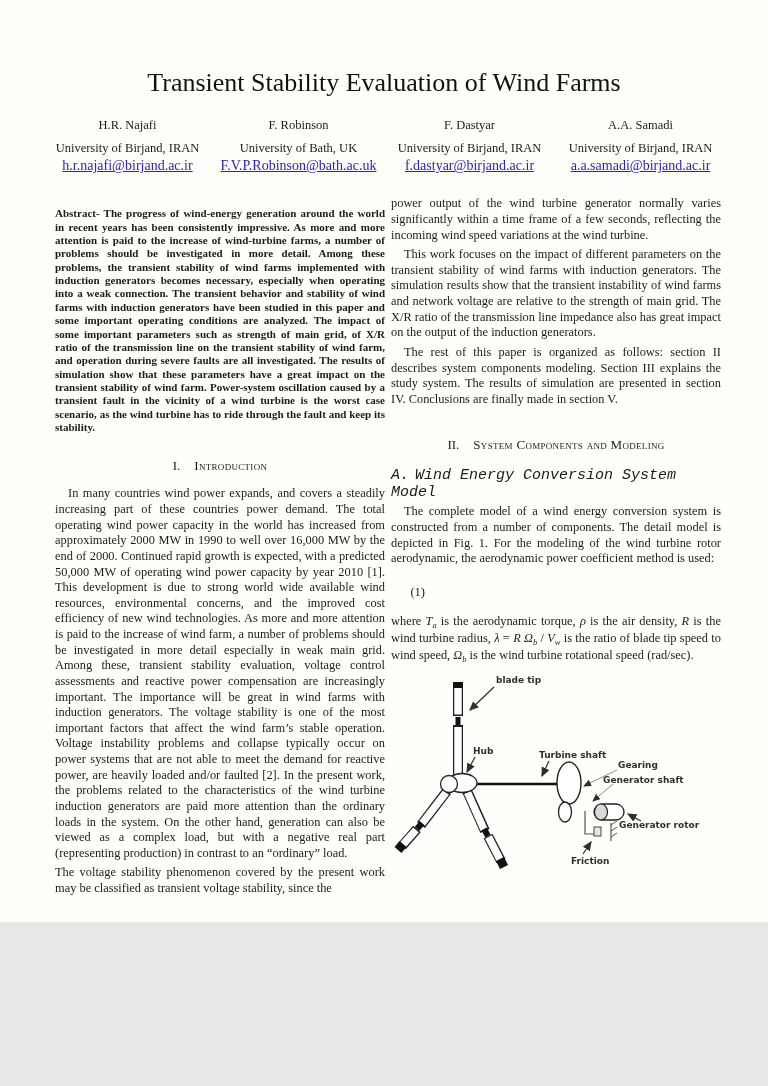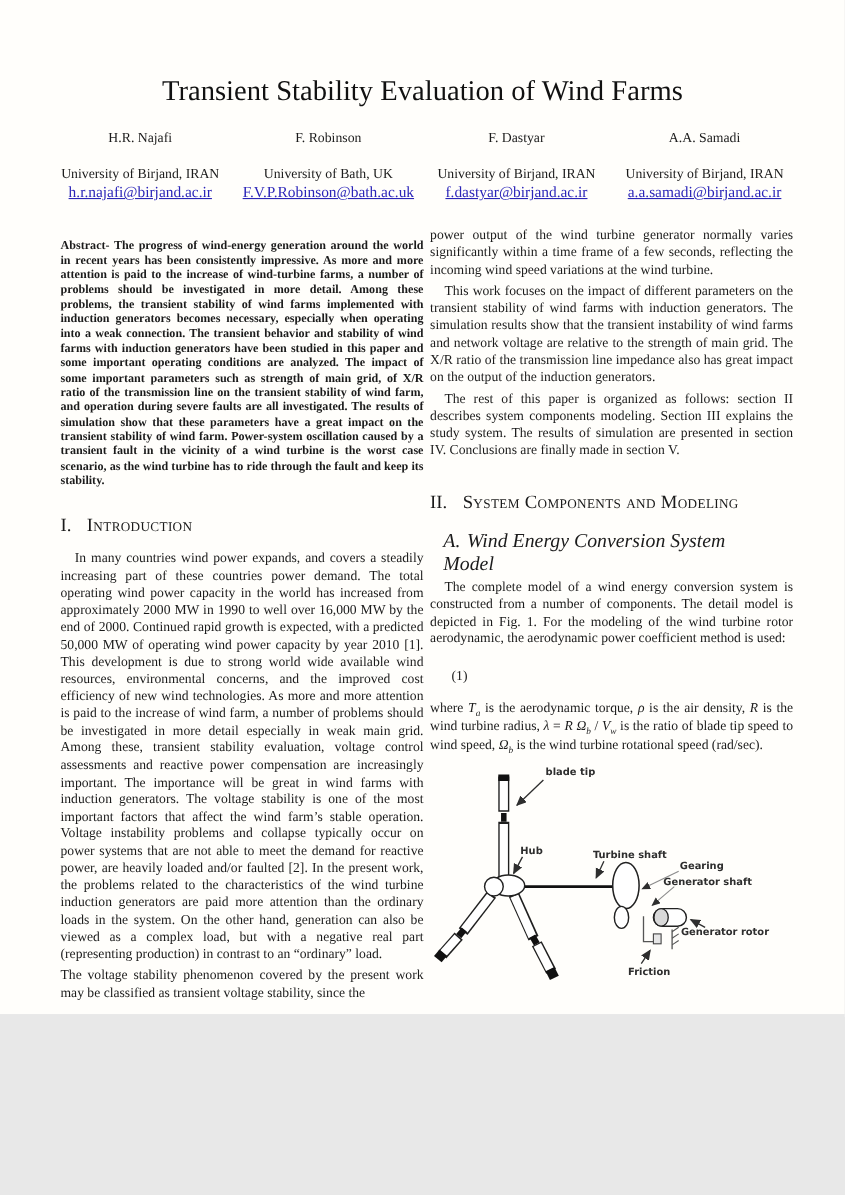--- a/index.html
+++ b/index.html
@@ -4,33 +4,33 @@
 <style>
   html,body{margin:0;padding:0;background:#e8e8e8;}
   .page{
     position:relative;width:768px;height:922px;margin:0 auto;
     background:#fffefb;color:#1b1b1b;overflow:hidden;
     font-family:"Liberation Serif", serif;
   }
   .paper-title{margin:66px 60px 0;text-align:center;font-size:26px;line-height:1.32;color:#111;}
   .authors-row{display:flex;justify-content:space-between;margin:18px 42px 0;}
   .author-block{text-align:center;flex:1;padding:0 4px;}
-  .author-name{font-size:12.5px;margin-bottom:18px;}
+  .author-name{font-size:12.5px;margin-bottom:8px;}
   .author-aff{font-size:12.5px;margin-bottom:2px;}
   .author-email{font-size:14px;}
   .author-email a{color:#2a24b8;text-decoration:underline;cursor:pointer;}
   .columns{display:flex;margin:22px 50px 0 55px;gap:6px;}
   .col{width:330px;flex:0 0 330px;}
   .abstract{font-weight:bold;font-size:11px;line-height:1.215;text-align:justify;}
-  .sec-heading{font-size:17px;margin:24px 0 12px;}
+  .sec-heading{text-align:center;font-size:13px;margin:24px 0 12px;}
   .sec-num{margin-right:14px;}
   .sec-title{font-variant:small-caps;letter-spacing:.3px;}
   .body-p{font-size:12.4px;line-height:1.26;text-align:justify;margin:0 0 4px;}
   .indent{text-indent:13px;}
-  .subsec{font-style:italic;font-size:18px;margin:14px 12px 3px;}
+  .subsec{font-style:italic;font-size:15px;margin:14px 0 3px;font-family:Liberation Mono, monospace;}
   .subsec .sub-num{margin-right:6px;}
   .eq-row{display:flex;align-items:center;margin:18px 0 14px;font-size:13.5px;}
   .eq-body{flex:1;text-align:center;}
   .eq-num{width:34px;text-align:right;font-size:12.5px;}
   .it{font-style:italic;}
   .sub{vertical-align:sub;font-size:68%;}
   .sup{vertical-align:super;font-size:68%;}
   .frac{display:inline-flex;flex-direction:column;text-align:center;vertical-align:middle;font-size:80%;line-height:1.05;margin:0 2px;}
   .frac .den{border-top:1px solid #222;}
   .figure-wrap{margin-top:6px;}

